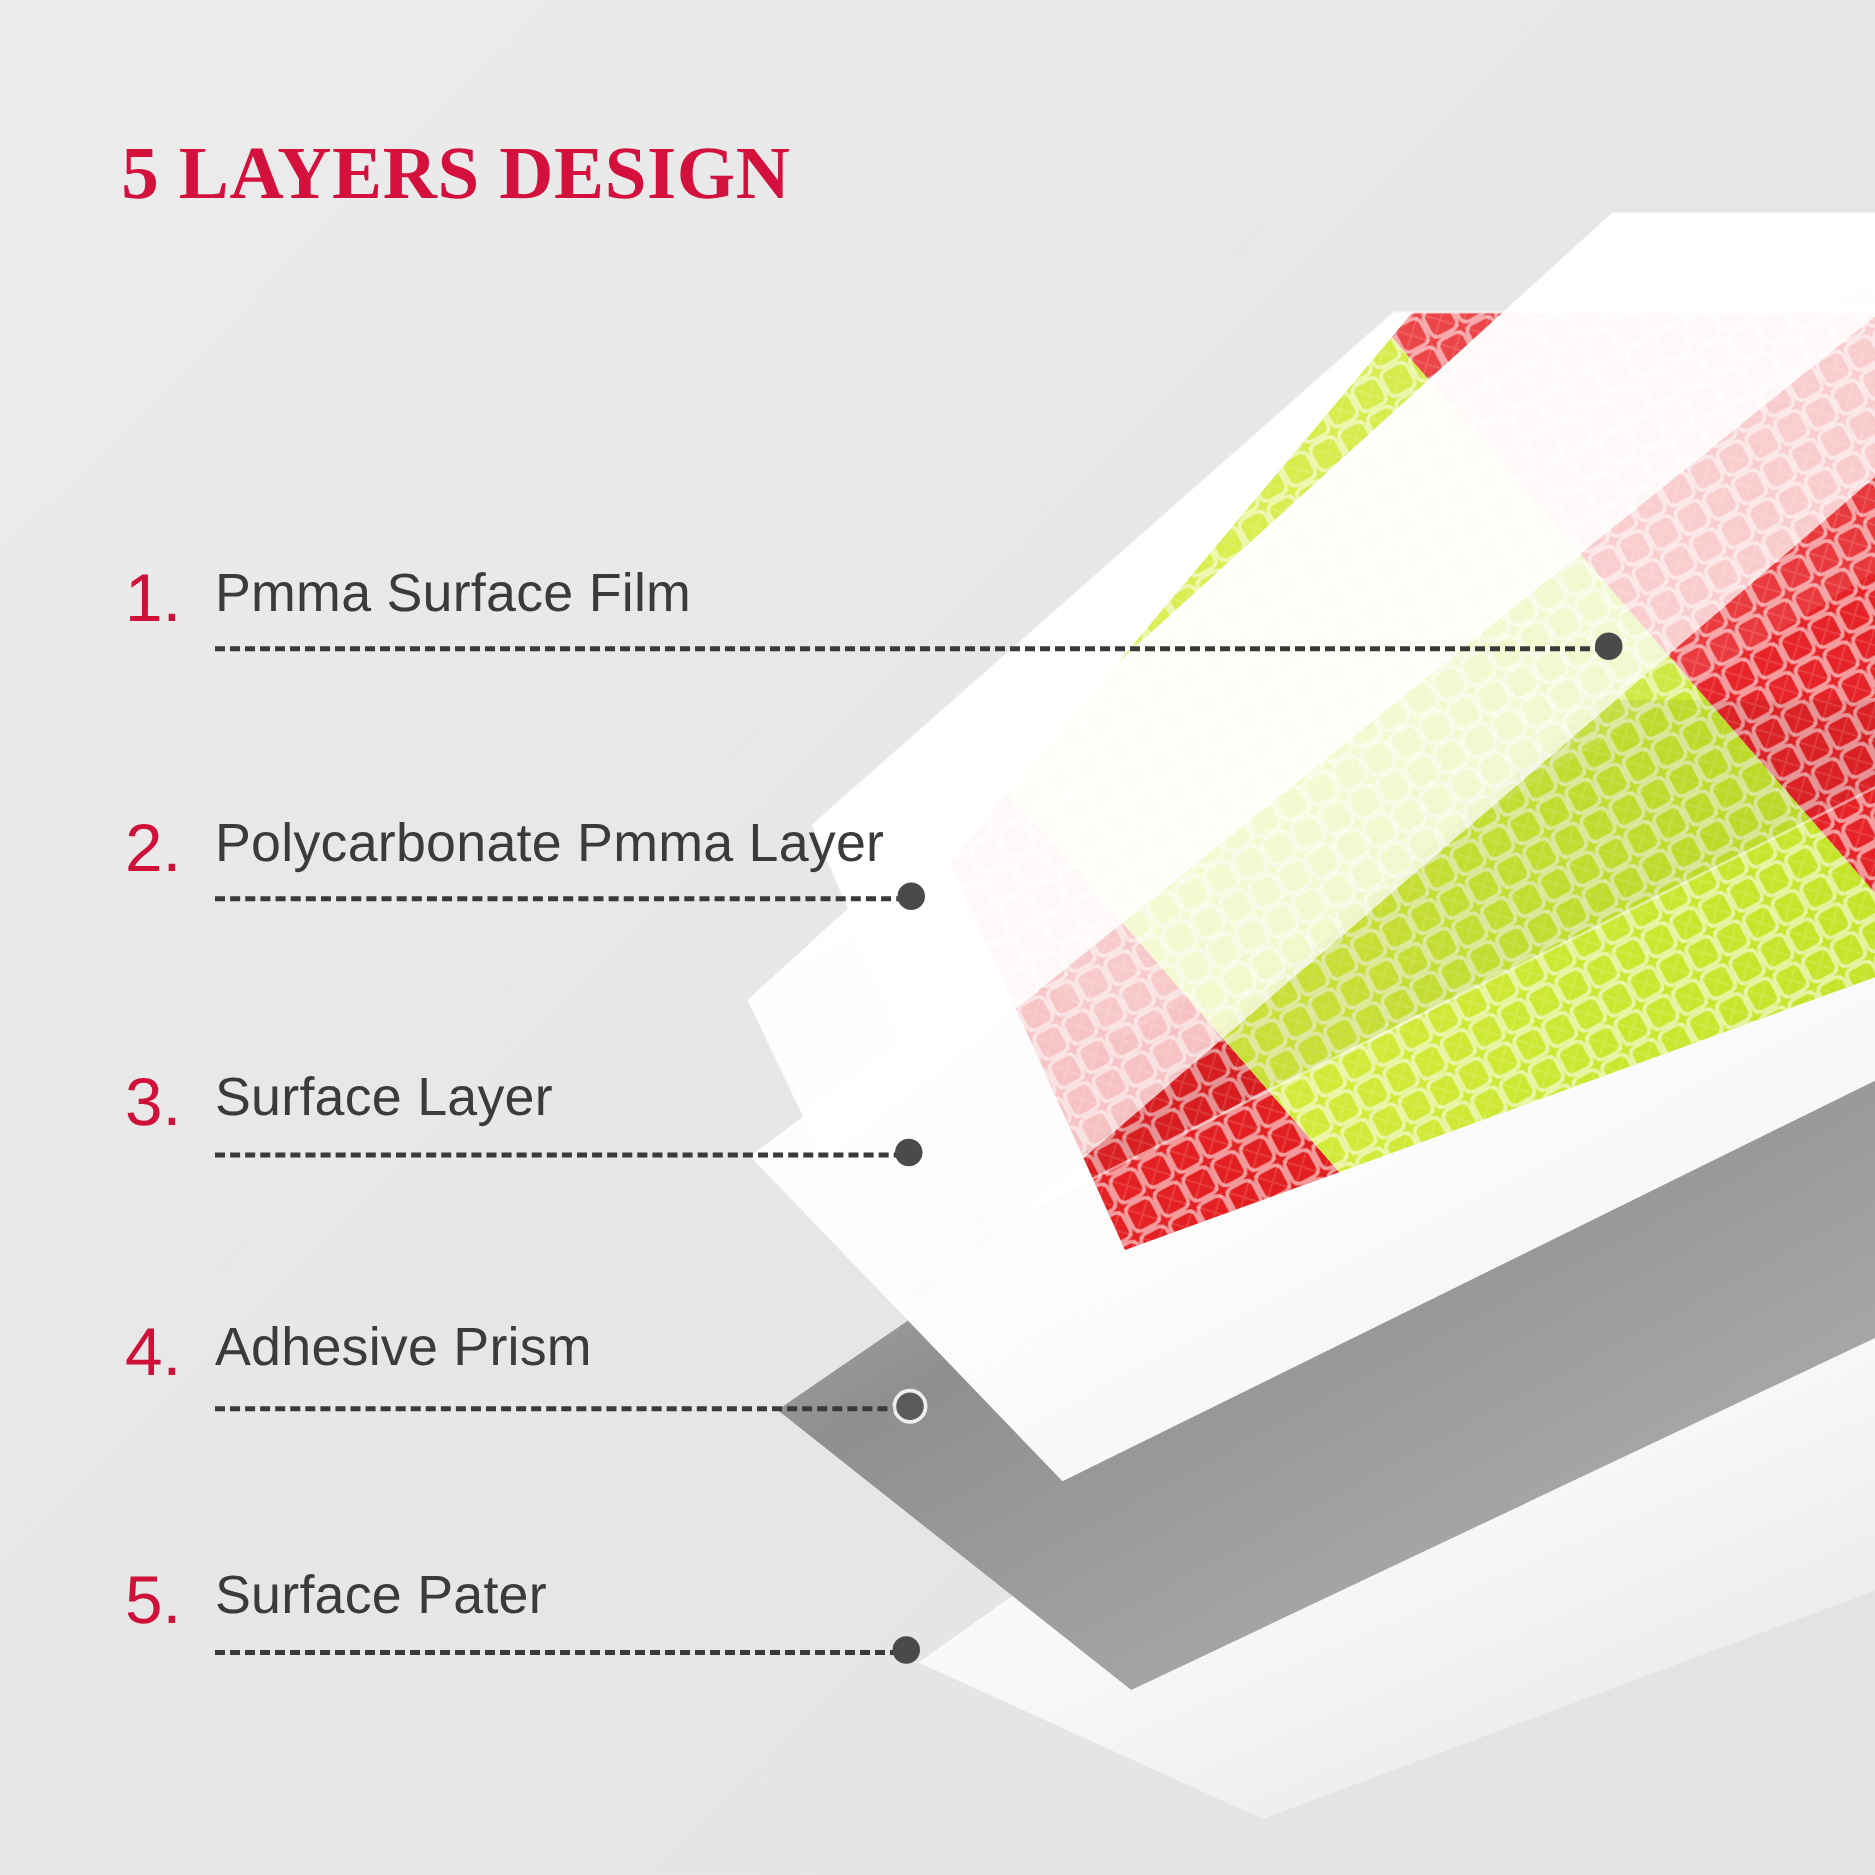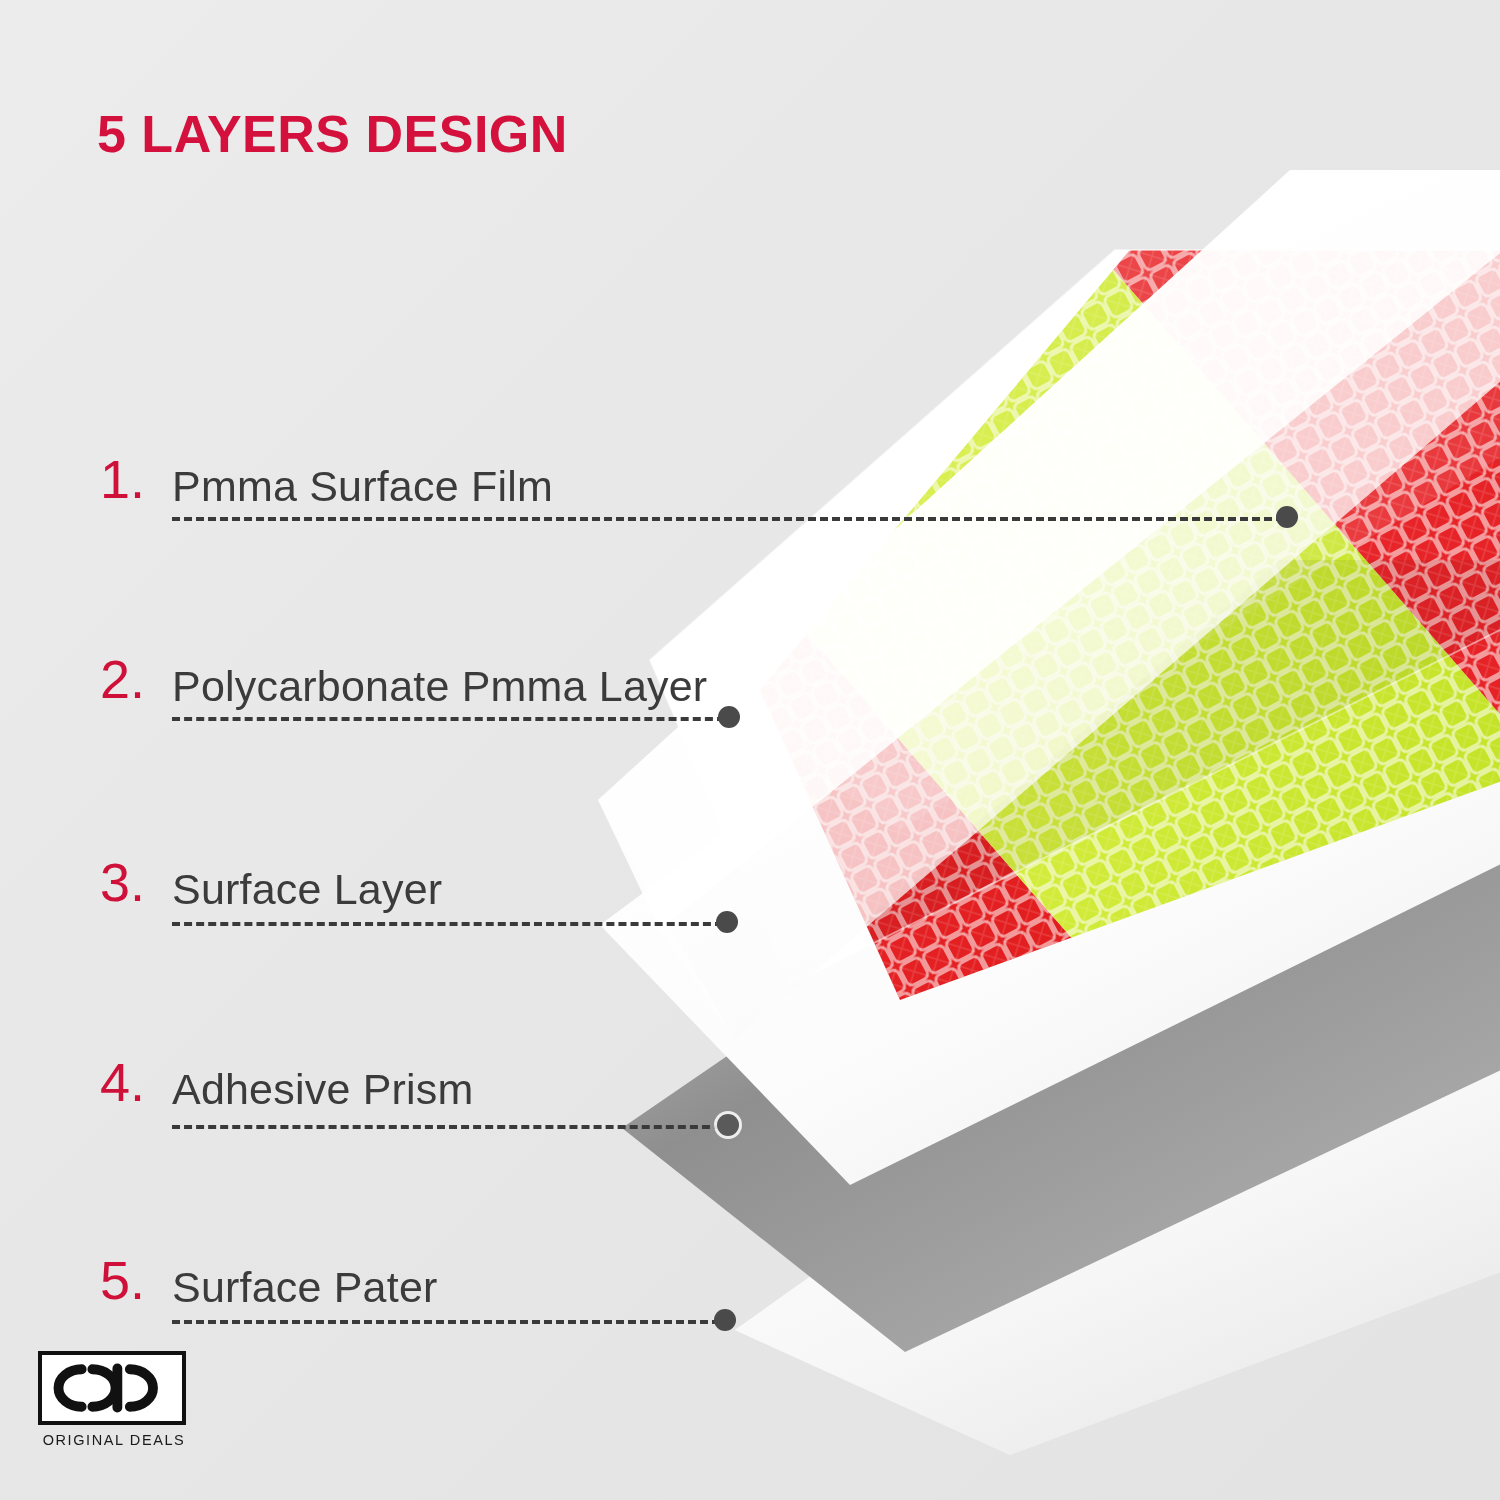--- a/index.html
+++ b/index.html
@@ -14,23 +14,23 @@
     overflow: hidden;
     background: linear-gradient(135deg, #ececec 0%, #e7e7e7 45%, #e3e3e3 100%);
     font-family: "Liberation Sans", sans-serif;
   }
 
   
   #title {
     position: absolute;
     left: 97px;
     top: 104px;
-    font-family: Liberation Sans, sans-serif;
+    font-family: Liberation Serif, serif;
     font-weight: bold;
-    font-size: 52px;
+    font-size: 60px;
     letter-spacing: 0.5px;
     color: #d4113c;
     white-space: nowrap;
   }
 
   
   #artwork {
     position: absolute;
     left: 0; top: 0;
     width: 1500px; height: 1500px;
@@ -49,21 +49,21 @@
     font-family: "Liberation Sans", sans-serif;
     font-weight: normal;
     font-size: 54px;
     color: #cf1039;
     line-height: 1;
     white-space: nowrap;
   }
   .callout .lbl {
     position: absolute;
     left: 72px;
-    top: 13px;
+    top: 2px;
     font-family: "Liberation Sans", sans-serif;
     font-weight: 300;
     font-size: 43px;
     color: #3b3b3b;
     line-height: 1;
     white-space: nowrap;
     letter-spacing: 0.2px;
   }
   .leader {
     position: absolute;
@@ -247,29 +247,14 @@
   <div class="leader" style="left:172px; top:1125px; width:550px;"></div>
   <div class="dot ringed" style="left:728px; top:1125px;"></div>
 
   <div class="callout" style="top:1253px;">
     <span class="num">5.</span>
     <span class="lbl">Surface Pater</span>
   </div>
   <div class="leader" style="left:172px; top:1320px; width:548px;"></div>
   <div class="dot" style="left:725px; top:1320px;"></div>
 
-  <div id="logo">
-    <div class="box">
-      <svg viewBox="0 0 148 74" width="140" height="66" style="position:absolute; left:0; top:0;">
-
-        <path d="M40 16 A26 21 0 0 0 40 58" fill="none" stroke="#111111" stroke-width="11" stroke-linecap="round"></path>
-
-        <path d="M52 16 A26 21 0 0 1 52 58" fill="none" stroke="#111111" stroke-width="11" stroke-linecap="round"></path>
-
-        <path d="M80 15 L80 59" fill="none" stroke="#111111" stroke-width="11" stroke-linecap="round"></path>
-
-        <path d="M94 16 A26 21 0 0 1 94 58" fill="none" stroke="#111111" stroke-width="11" stroke-linecap="round"></path>
-      </svg>
-    </div>
-    <div class="caption">ORIGINAL DEALS</div>
-  </div>
 
 </div>
 
 </body></html>

